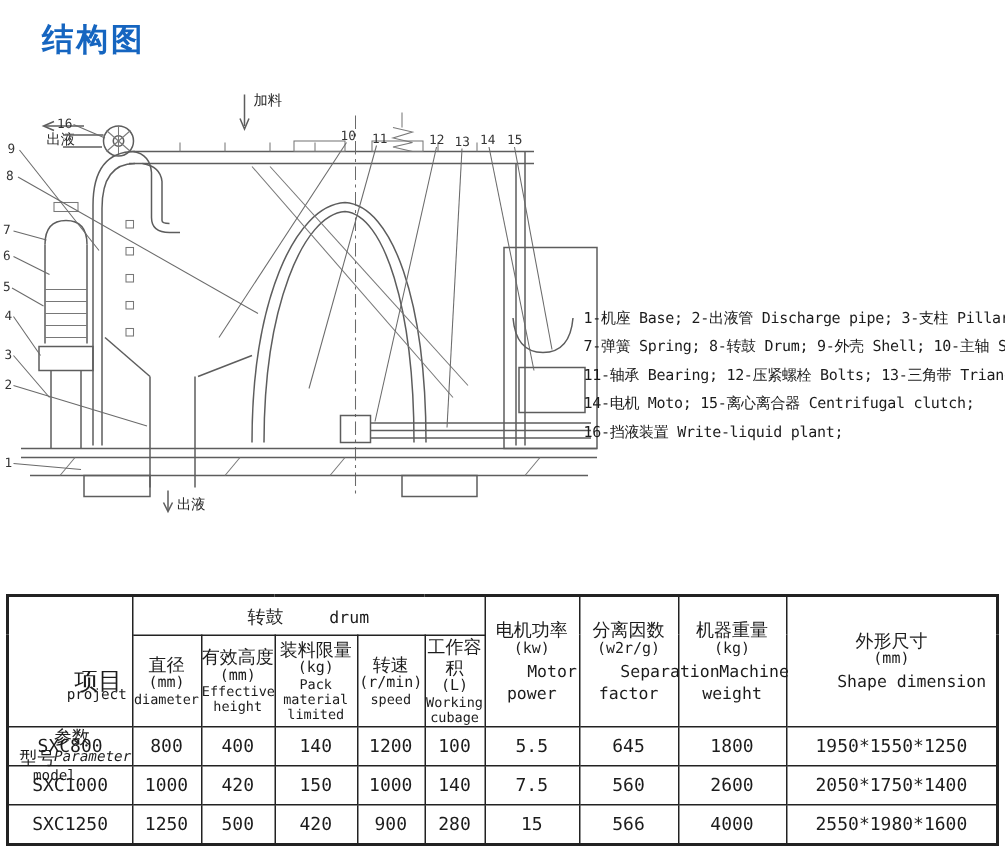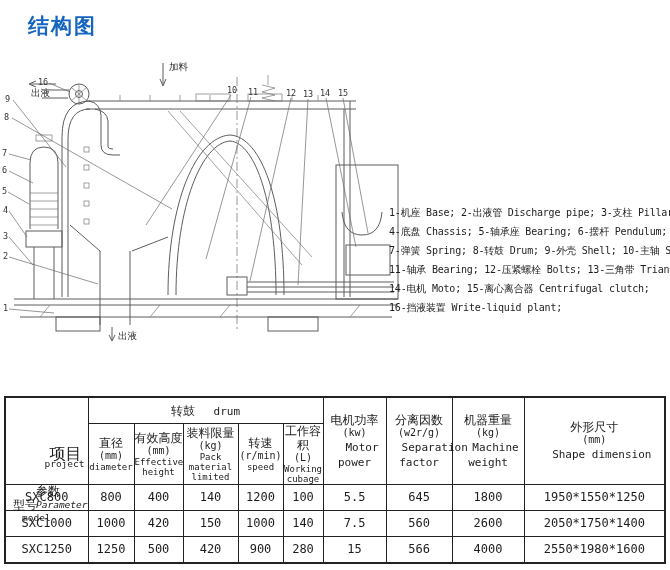--- a/index.html
+++ b/index.html
@@ -15,21 +15,21 @@
           color:#1c1c1c;white-space:nowrap;letter-spacing:-0.2px;}
   
   #spec-table{position:absolute;left:4px;top:396px;width:662px;border-collapse:collapse;
               table-layout:fixed;border:2px solid #222;}
   #spec-table th,#spec-table td{border:1px solid #222;padding:0;text-align:center;
               font-weight:normal;color:#1c1c1c;vertical-align:middle;}
   .zh{font-size:12px;line-height:14px;}
   .unit{font-size:10px;line-height:12px;font-family:"DejaVu Sans Mono",monospace;}
   .en{font-size:9px;line-height:10px;font-family:"DejaVu Sans Mono",monospace;}
   .group-head{font-size:13px;height:26px;}
-  .group-head .en{display:inline;font-size:11px;margin-left:15px;}
+  .group-head .en{display:inline;font-size:11px;margin-left:27px;}
   .sub-head{height:58px;}
   .data-row td{height:25px;font-size:12px;font-family:"DejaVu Sans Mono",monospace;}
   .model-cell{font-size:12px;font-family:"DejaVu Sans Mono",monospace;}
   
   .corner{position:relative;height:100%;}
   .corner svg{position:absolute;left:0;top:0;width:100%;height:100%;}
   .corner span{position:absolute;}
   .c-proj{right:6px;top:3px;font-size:16px;}
   .c-proj-en{right:3px;top:17px;font-size:9.5px;font-family:"DejaVu Sans Mono",monospace;text-align:right;}
   .c-param{left:30px;top:42px;font-size:12px;}
@@ -195,21 +195,20 @@
     <text class="num" x="227" y="96">10</text>
     <text class="num" x="248" y="98">11</text>
     <text class="num" x="286" y="99">12</text>
     <text class="num" x="303" y="100">13</text>
     <text class="num" x="320" y="99">14</text>
     <text class="num" x="338" y="99">15</text>
   </svg>
 
   <div id="legend">
     <div>1-机座 Base; 2-出液管 Discharge pipe; 3-支柱 Pillar;</div>
-    <div>4-底盘 Chassis; 5-轴承座 Bearing; 6-摆杆 Pendulum;</div>
     <div>7-弹簧 Spring; 8-转鼓 Drum; 9-外壳 Shell; 10-主轴 Spindle;</div>
     <div>11-轴承 Bearing; 12-压紧螺栓 Bolts; 13-三角带 Triangle;</div>
     <div>14-电机 Moto; 15-离心离合器 Centrifugal clutch;</div>
     <div>16-挡液装置 Write-liquid plant;</div>
   </div>
 
 
   <table id="spec-table">
     <colgroup>
       <col style="width:83px">

